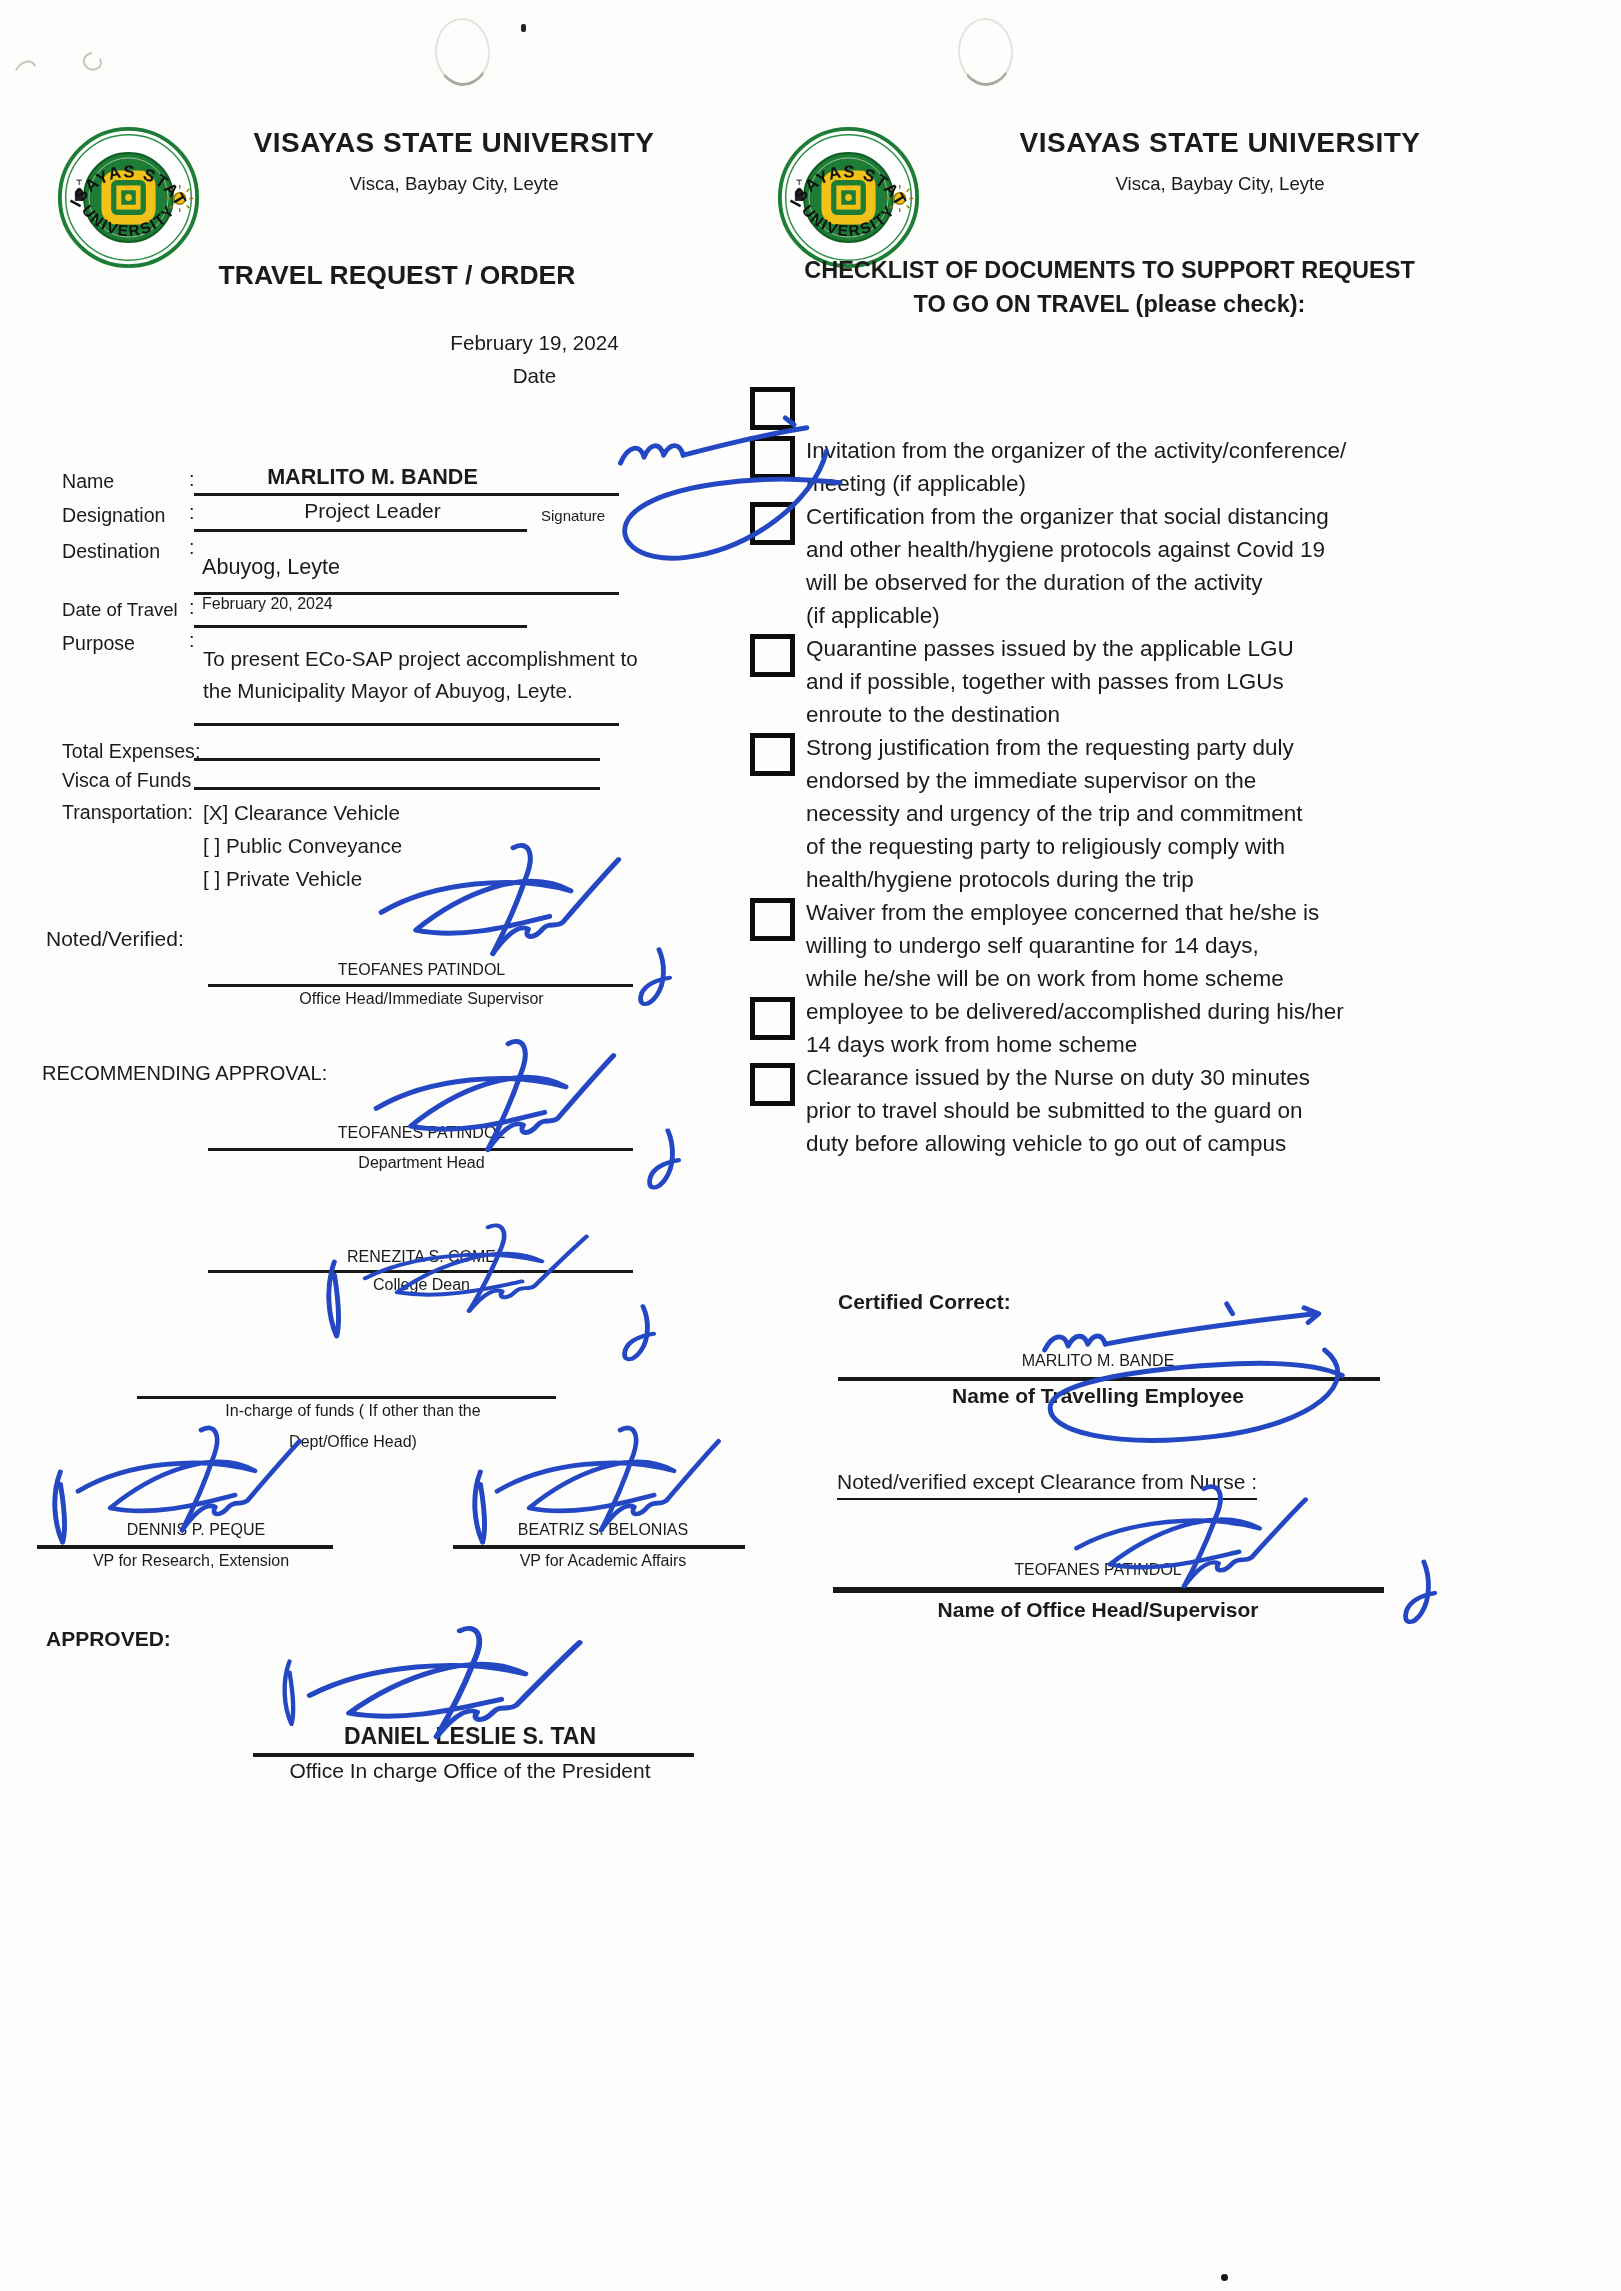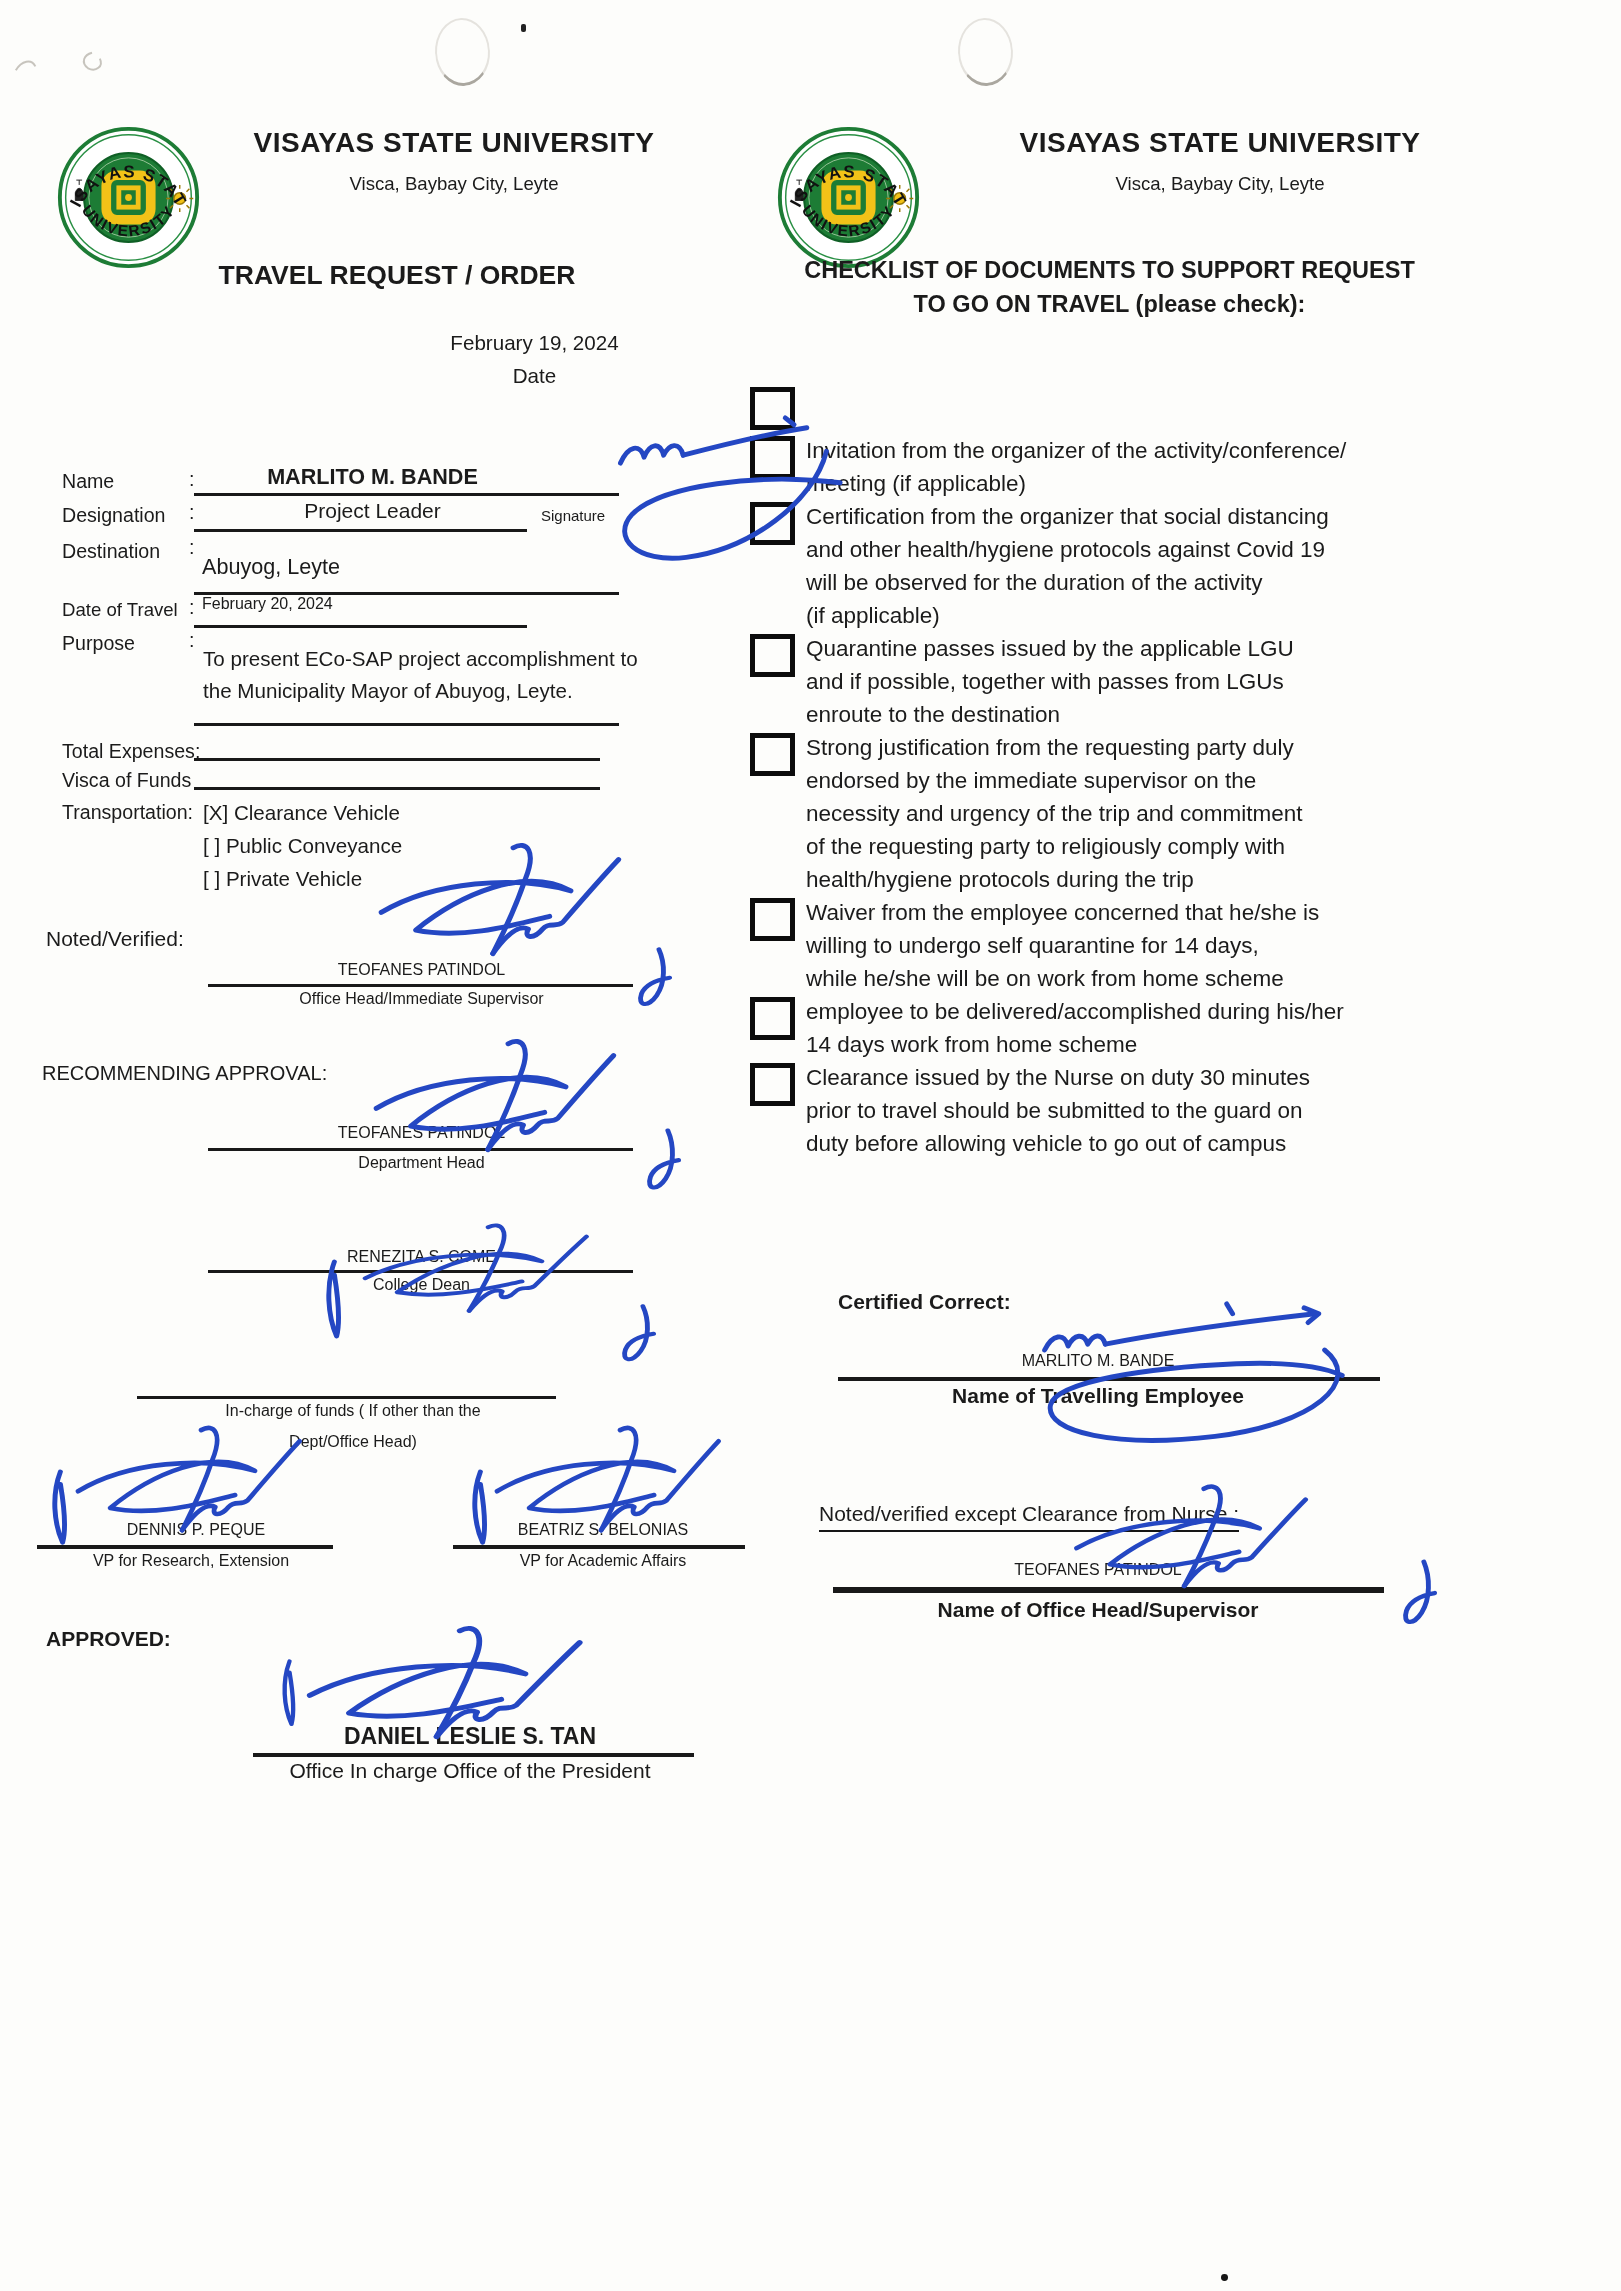--- a/index.html
+++ b/index.html
@@ -276,21 +276,21 @@
           <div class="chk-line">duty before allowing vehicle to go out of campus</div>
         </div>
       </div>
     </div>
 
   <div class="abs lbl b" style="left:838px;top:1290px;font-size:21px;">Certified Correct:</div>
   <div class="abs ctr val" style="left:843px;top:1352px;width:510px;">MARLITO M. BANDE</div>
   <div class="hl hl4" style="left:838px;top:1377px;width:542px;"></div>
   <div class="abs ctr val b" style="left:843px;top:1384px;width:510px;font-size:21px;">Name of Travelling Employee</div>
 
-  <div class="abs" style="left:819px;top:1470px;margin-top:32px;">
+  <div class="abs" style="left:837px;top:1470px;">
     <span class="underlined" style="font-size:21px;white-space:nowrap;">Noted/verified except Clearance from Nurse :</span>
   </div>
   <div class="abs ctr val" style="left:843px;top:1561px;width:510px;">TEOFANES PATINDOL</div>
   <div class="hl hl6" style="left:833px;top:1587px;width:551px;"></div>
   <div class="abs ctr val b" style="left:843px;top:1598px;width:510px;font-size:21px;">Name of Office Head/Supervisor</div>
 
   <svg class="abs" style="left:593px;top:412px;" width="255" height="167" viewBox="0 0 260 170" preserveAspectRatio="none">
       <use href="#sig-marlito-top"></use>
     </svg>
 

